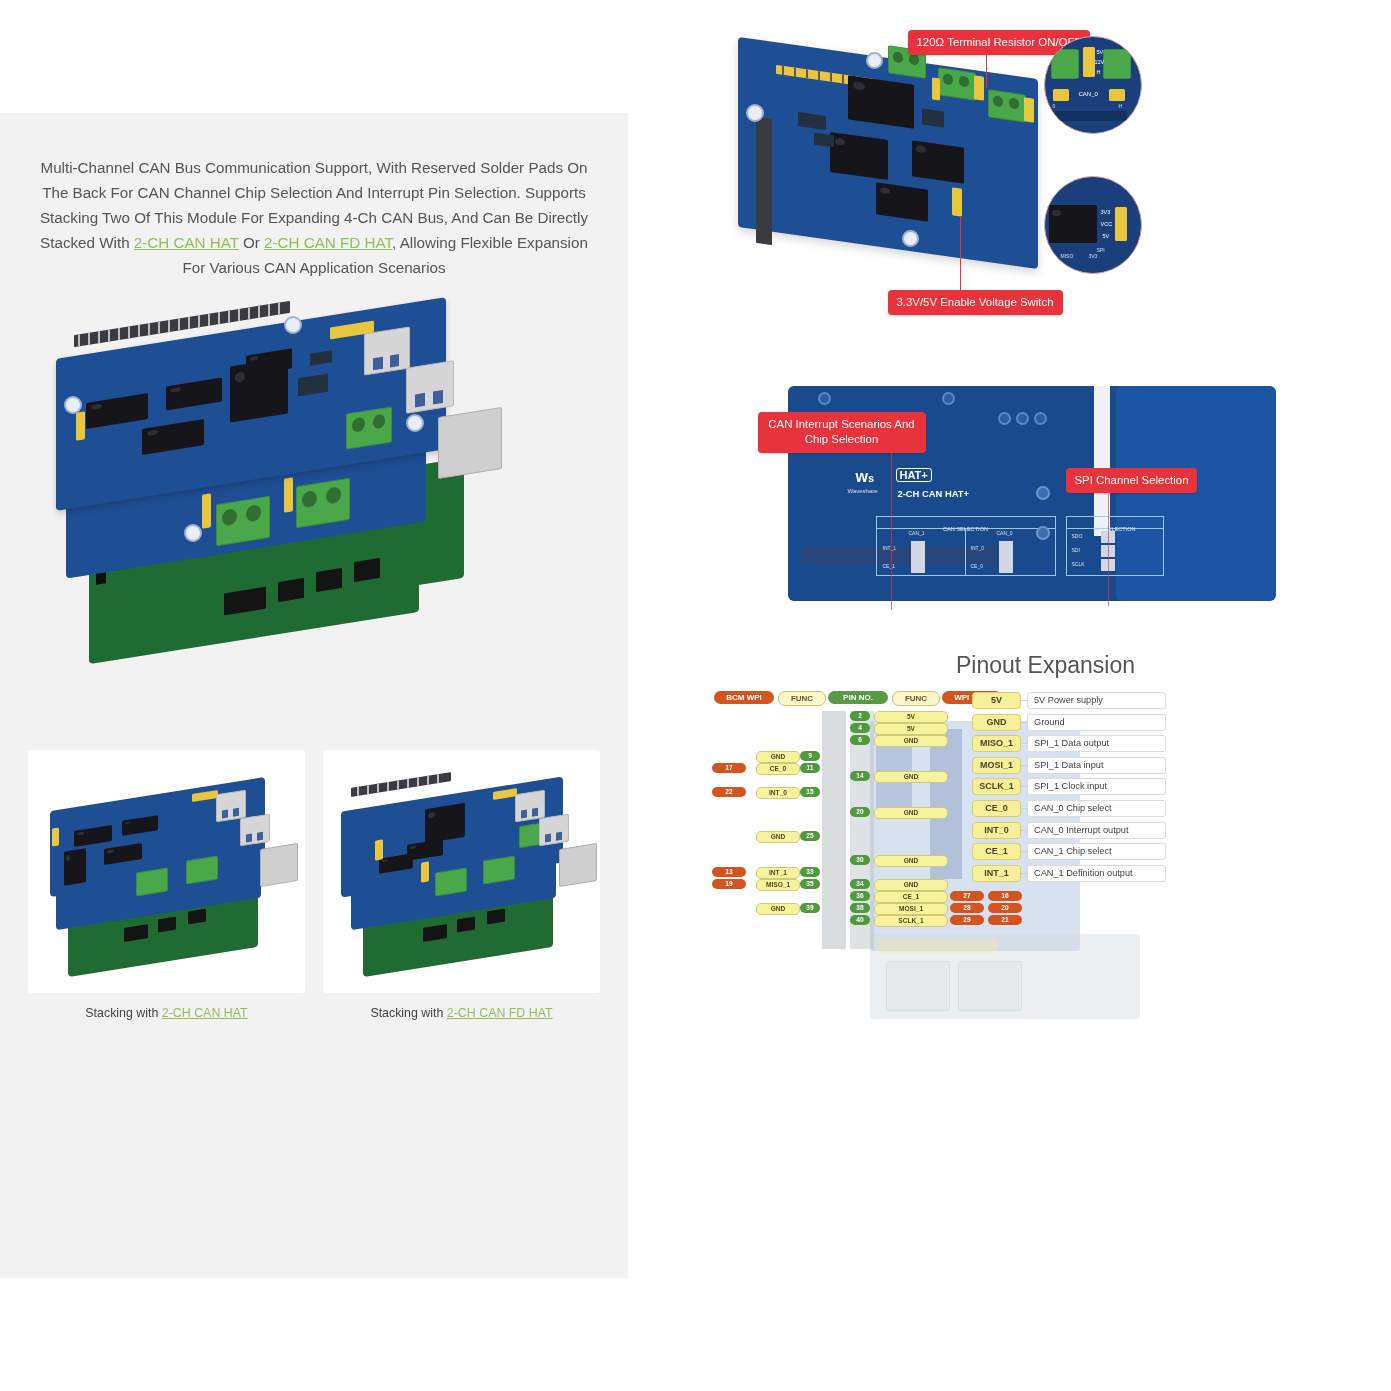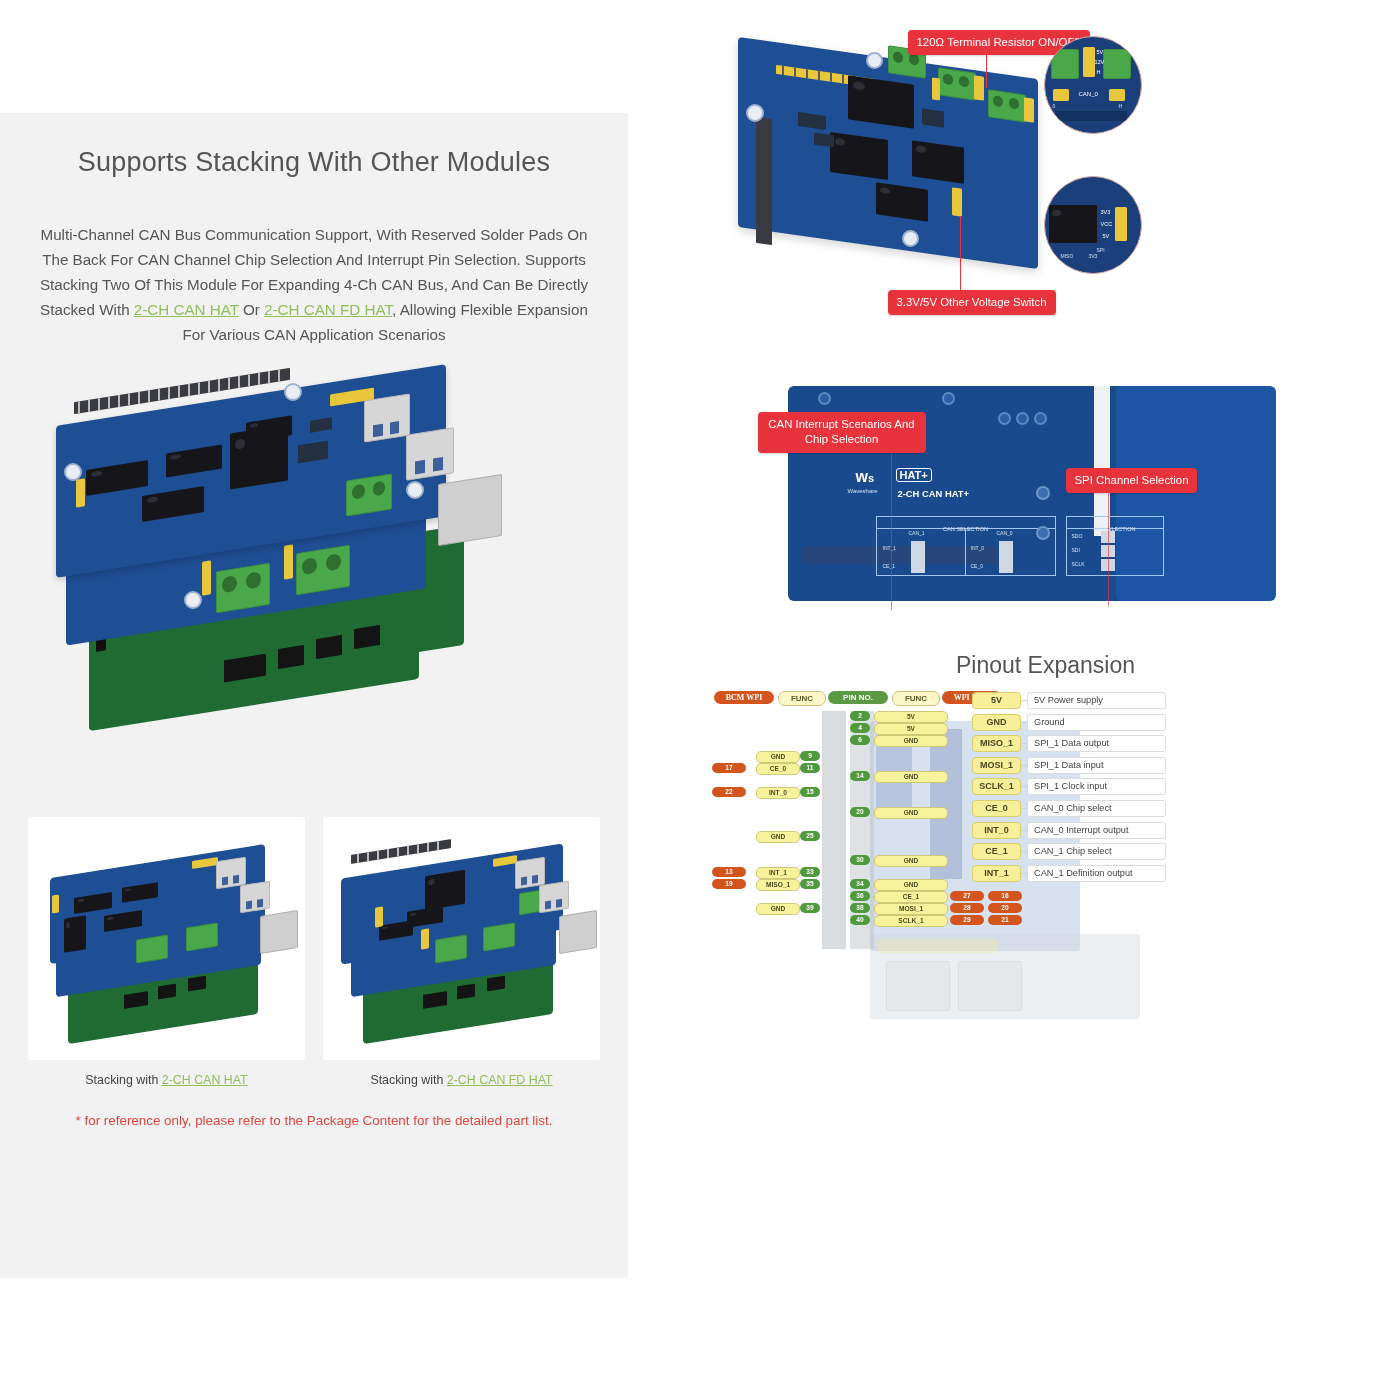--- a/index.html
+++ b/index.html
@@ -96,21 +96,21 @@
   .usb::after{left:56%;}
   .rj45{position:absolute;background:#cfcfcf;border-radius:2px;border:1px solid #aeaeae;}
   .mount{position:absolute;border-radius:50%;background:#e9eef5;border:2px solid #9fb3cf;}
   .greenpcb{position:absolute;background:#1f6b33;border-radius:4px;}
   .blkconn{position:absolute;background:#141414;border-radius:1px;}
   .silk{position:absolute;color:#cfe0f5;font-size:5px;font-family:"Liberation Sans",sans-serif;}
   .hdrchip{
     position:absolute;border-radius:7px;color:#fff;font-size:8px;font-weight:bold;
     text-align:center;line-height:13px;height:13px;
   }
-  .hc-orange{background:#d4541e;font-family:Liberation Serif, serif;}
+  .hc-orange{background:#d4541e;}
   .hc-yellow{background:#fdf6c8;color:#5a5a2a;border:1px solid #c9c27a;}
   .hc-green{background:#5b9a45;}
   .tag{
     position:absolute;height:10px;line-height:10px;text-align:center;
     border-radius:5px;font-size:6.6px;font-weight:bold;
   }
   .t-orange{background:#d4541e;color:#fff;}
   .t-yellow{background:#f7f39c;color:#4b4b20;border:1px solid #cfc978;}
   .t-green{background:#4f9a3c;color:#fff;}
 
@@ -129,21 +129,20 @@
   }
   .board-faint{position:absolute;opacity:.42;}
 </style>
 </head>
 <body>
 
 <div class="page">
 
   <div class="left-col">
     <div class="left-inner">
-      <h2 class="sec-title">Supports Stacking With Other Modules</h2>
 
       <p class="sec-body"><span>Multi-Channel CAN Bus Communication Support, With Reserved Solder Pads On The Back For CAN Channel Chip Selection And Interrupt Pin Selection. Supports Stacking Two Of This Module For Expanding 4-Ch CAN Bus, And Can Be Directly Stacked With </span><a class="glink" href="#">2-CH CAN HAT</a><span> Or </span><a class="glink" href="#">2-CH CAN FD HAT</a><span>, Allowing Flexible Expansion For Various CAN Application Scenarios</span></p>
 
       <div class="hero-photo">
 
         <div class="greenpcb" style="left:55px;top:216px;width:330px;height:118px;transform:skewY(-9deg);"></div>
         <div class="greenpcb" style="left:250px;top:168px;width:180px;height:120px;transform:skewY(-9deg);"></div>
         <div class="blkconn" style="left:190px;top:286px;width:42px;height:22px;transform:skewY(-9deg);"></div>
         <div class="blkconn" style="left:244px;top:276px;width:26px;height:20px;transform:skewY(-9deg);"></div>
         <div class="blkconn" style="left:282px;top:266px;width:26px;height:20px;transform:skewY(-9deg);"></div>
@@ -264,21 +263,20 @@
             <div class="usb" style="left:216px;top:66px;width:28px;height:26px;transform:skewY(-9deg);"></div>
             <div class="rj45" style="left:236px;top:96px;width:36px;height:36px;transform:skewY(-9deg);"></div>
             <div class="blkconn" style="left:100px;top:176px;width:24px;height:14px;transform:skewY(-9deg);"></div>
             <div class="blkconn" style="left:134px;top:168px;width:18px;height:13px;transform:skewY(-9deg);"></div>
             <div class="blkconn" style="left:164px;top:160px;width:18px;height:13px;transform:skewY(-9deg);"></div>
           </div>
           <div class="card-cap"><span>Stacking with </span><a class="glink" href="#">2-CH CAN FD HAT</a></div>
         </div>
       </div>
 
-      <div class="footnote">* for reference only, please refer to the Package Content for the detailed part list.</div>
     </div>
   </div>
 
   <div class="right-col">
 
     <div class="jump-photo">
 
       <div class="pcb" style="left:22px;top:40px;width:300px;height:190px;transform:skewY(8deg);box-shadow:0 4px 9px rgba(0,0,0,.16);"></div>
       <div class="pinhdr" style="left:40px;top:100px;width:16px;height:126px;transform:skewY(8deg);background:#3a3a42;"></div>
       <div class="pinhdr" style="left:60px;top:54px;width:100px;height:9px;transform:skewY(8deg);background:#e8c73c;">
@@ -315,21 +313,21 @@
       <div class="yellowhdr" style="left:216px;top:60px;width:8px;height:22px;transform:skewY(8deg);"></div>
       <div class="yellowhdr" style="left:236px;top:170px;width:10px;height:28px;transform:skewY(8deg);"></div>
       <div class="mount" style="left:30px;top:86px;width:14px;height:14px;"></div>
       <div class="mount" style="left:150px;top:34px;width:13px;height:13px;"></div>
       <div class="mount" style="left:186px;top:212px;width:13px;height:13px;"></div>
 
       <div class="callout" style="left:192px;top:12px;">120Ω Terminal Resistor ON/OFF</div>
       <div class="lead" style="left:270px;top:35px;height:35px;"></div>
 
       <div class="lead" style="left:244px;top:198px;height:74px;"></div>
-      <div class="callout" style="left:172px;top:272px;">3.3V/5V Other Voltage Switch</div>
+      <div class="callout" style="left:172px;top:272px;">3.3V/5V Enable Voltage Switch</div>
 
       <div class="circle-zoom" style="left:328px;top:18px;width:96px;height:96px;">
         <div class="greenterm" style="left:6px;top:12px;width:26px;height:28px;"></div>
         <div class="greenterm" style="left:58px;top:12px;width:26px;height:28px;"></div>
         <div class="yellowhdr" style="left:38px;top:10px;width:12px;height:30px;"></div>
         <div class="yellowhdr" style="left:8px;top:52px;width:16px;height:12px;"></div>
         <div class="yellowhdr" style="left:64px;top:52px;width:16px;height:12px;"></div>
         <span class="silk" style="left:52px;top:12px;color:#fff;font-size:5.5px;">5V</span>
         <span class="silk" style="left:50px;top:22px;color:#fff;font-size:5.5px;">12V</span>
         <span class="silk" style="left:52px;top:32px;color:#fff;font-size:5.5px;">H</span>

